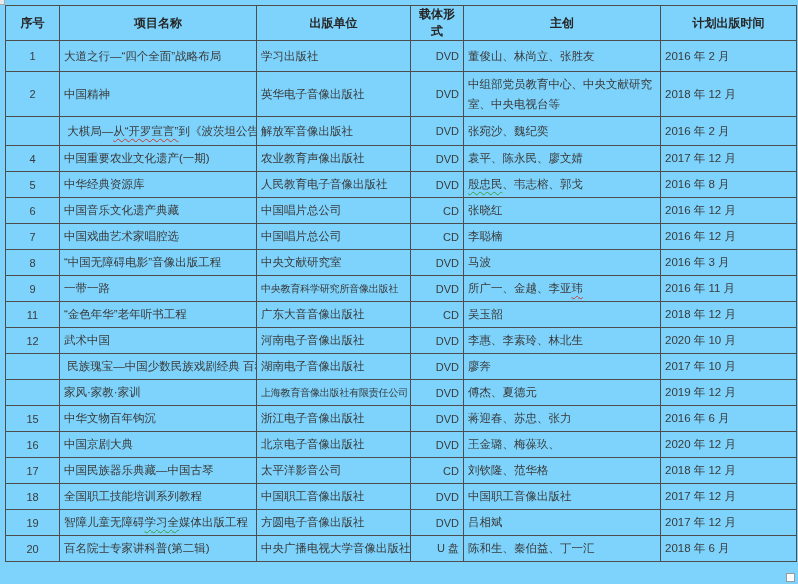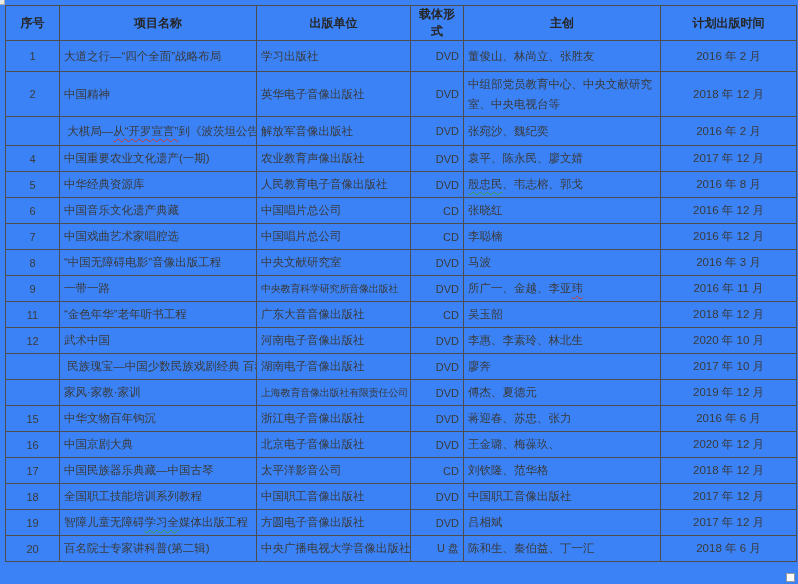--- a/index.html
+++ b/index.html
@@ -8,21 +8,21 @@
     background: #ffffff;
     width: 798px;
     height: 584px;
     overflow: hidden;
     font-family: "Liberation Sans", "DejaVu Sans", sans-serif;
   }
   .page {
     position: relative;
     width: 798px;
     height: 584px;
-    background: #3b82f6;
+    background: #7dd3fc;
   }
   table.doc-table {
     position: absolute;
     left: 5px;
     top: 5px;
     width: 791px;
     border-collapse: collapse;
     table-layout: fixed;
   }
   .doc-table th, .doc-table td {
@@ -49,21 +49,21 @@
   col.c-pub    { width: 154px; }
   col.c-format { width: 53px; }
   col.c-crea   { width: 197px; }
   col.c-date   { width: 136px; }
   td.c-no     { text-align: center; font-size: 11px; }
   td.c-name   { text-align: left; white-space: pre; }
   td.c-pub    { text-align: left; white-space: nowrap; }
   td.c-pub.shrink { font-size: 10px; letter-spacing: -0.2px; }
   td.c-format { text-align: right; font-size: 11px; white-space: nowrap; }
   td.c-crea   { text-align: left; white-space: pre-wrap; line-height: 1.75; }
-  td.c-date   { text-align: center; white-space: nowrap; }
+  td.c-date   { white-space: nowrap; }
   .sq-red {
     text-decoration: underline wavy #d03a2b 1px;
     text-underline-offset: 3px;
   }
   .sq-green {
     text-decoration: underline wavy #3f9e3f 1px;
     text-underline-offset: 3px;
   }
   .handle-tl {
     position: absolute;

